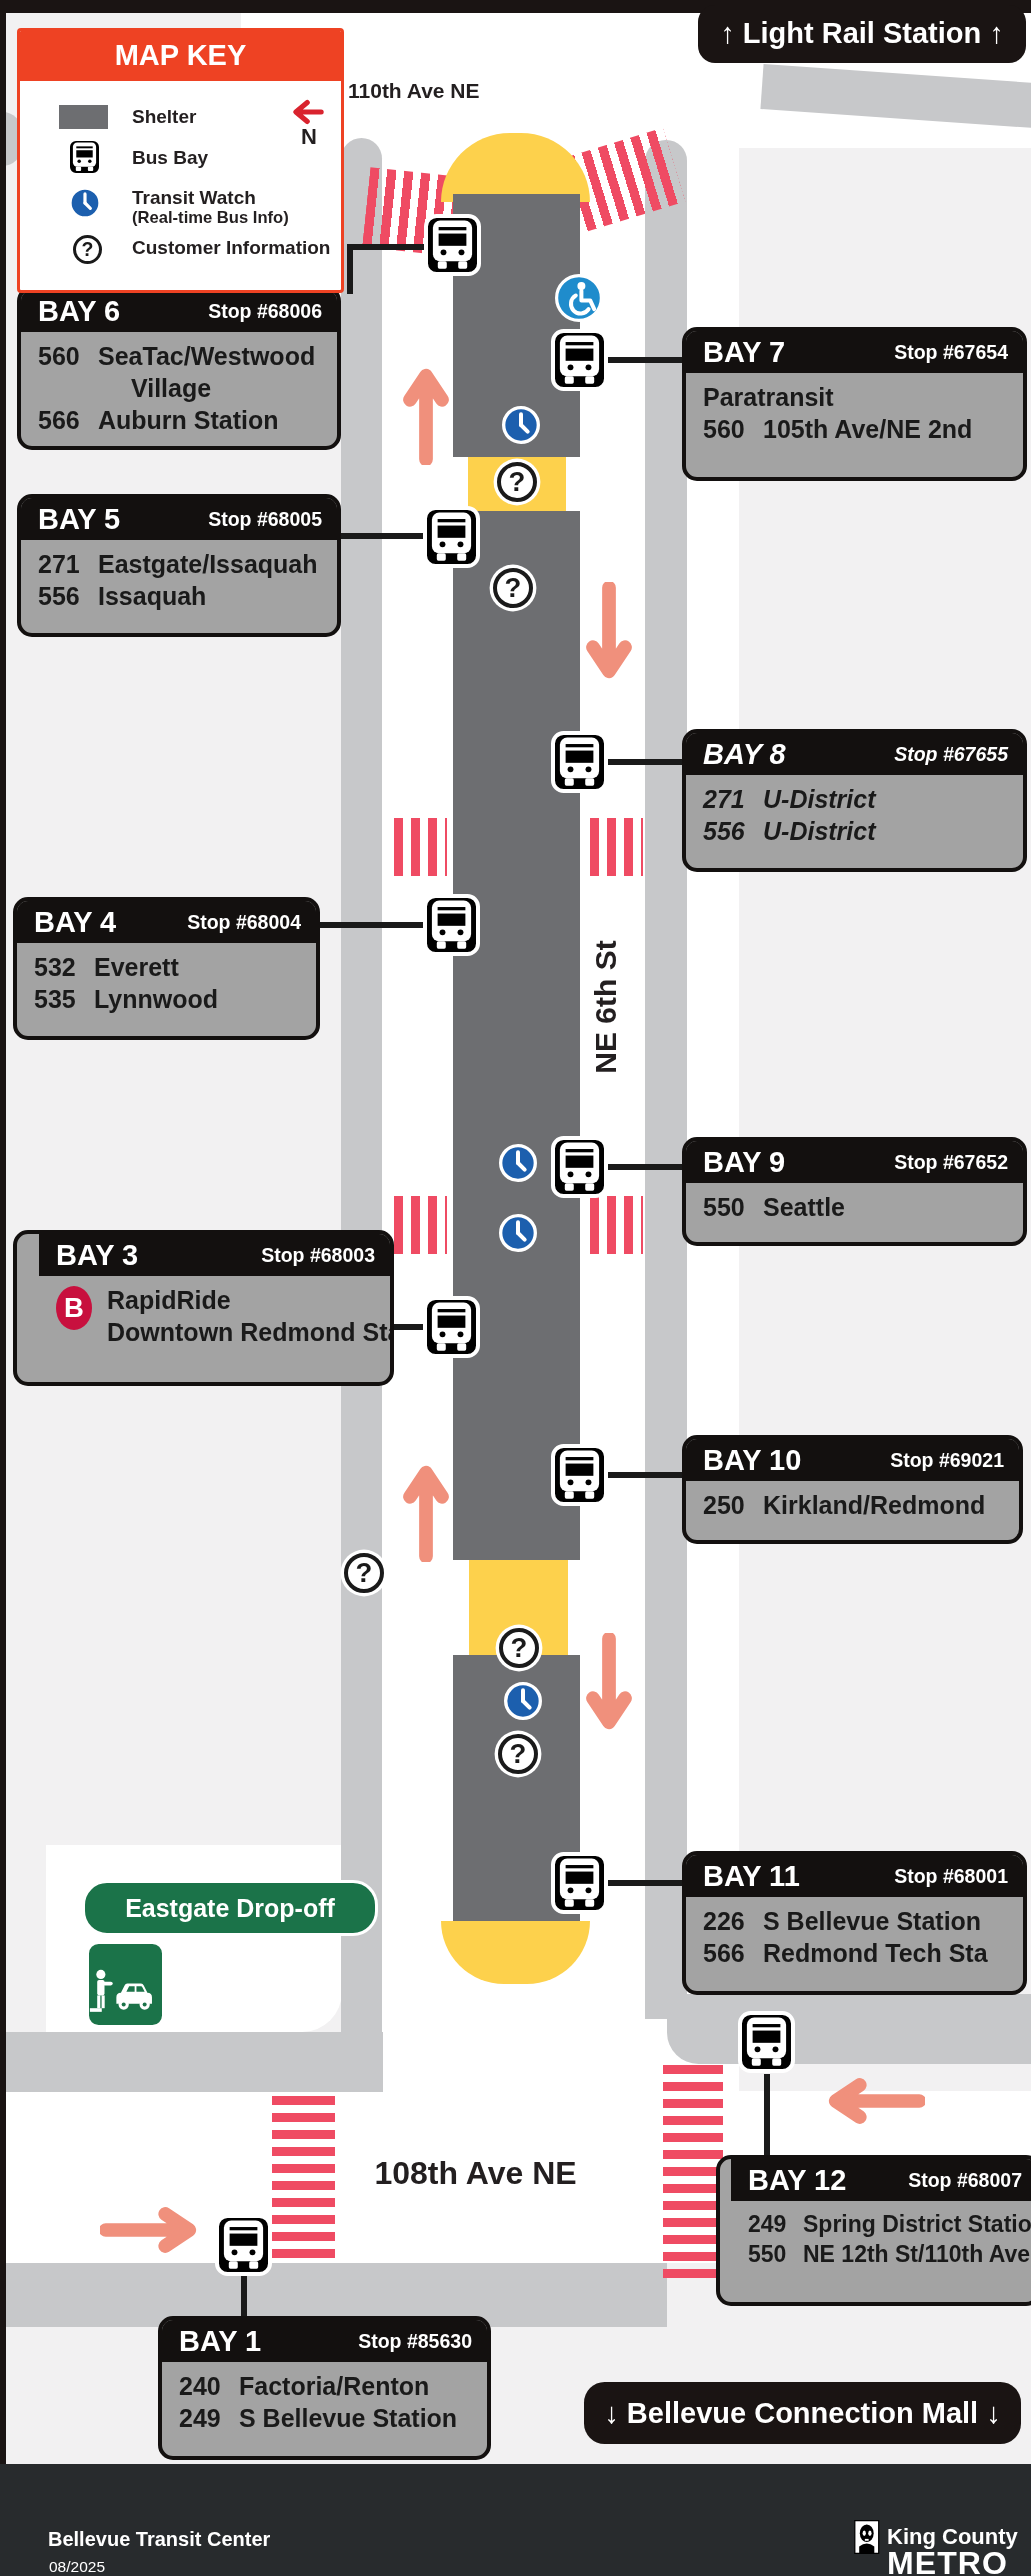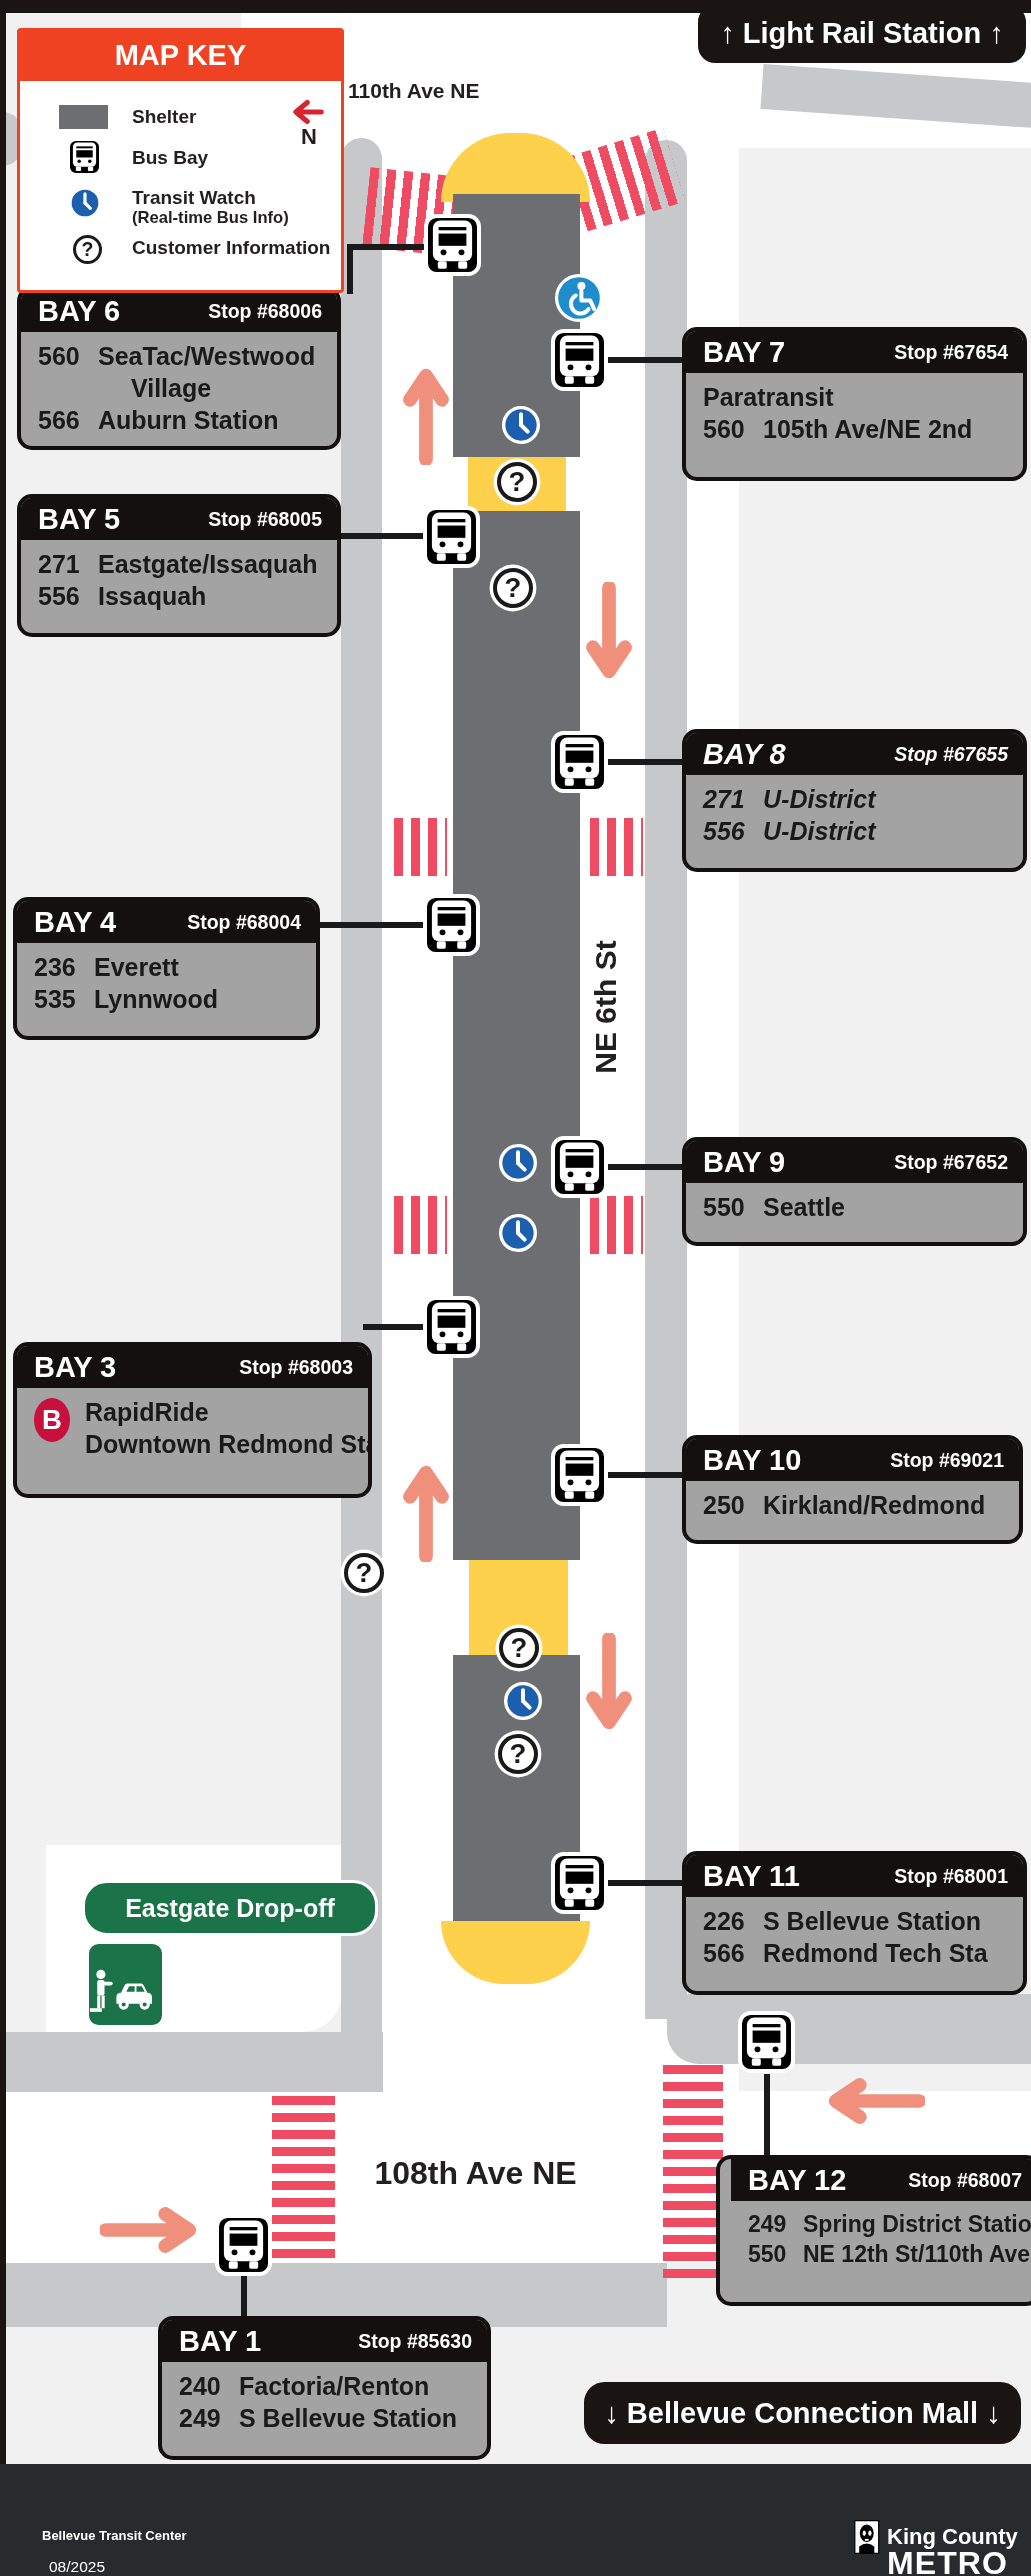--- a/index.html
+++ b/index.html
@@ -331,21 +331,21 @@
   </div>
 </div>
 
 <div class="bay-box" style="left:13px;top:897px;width:299px;height:135px;">
   <div class="bay-head">
       <span class="bay-label">BAY 4</span>
       <span class="bay-stop">Stop #68004</span>
     </div>
   <div class="bay-body">
     <div class="route-row">
-        <span class="route-num">236</span>
+        <span class="route-num">532</span>
         <span>Everett</span>
       </div>
     <div class="route-row">
         <span class="route-num">535</span>
         <span>Lynnwood</span>
       </div>
   </div>
 </div>
 
 <div class="bay-box" style="left:682px;top:1137px;width:337px;height:101px;">
@@ -354,21 +354,21 @@
       <span class="bay-stop">Stop #67652</span>
     </div>
   <div class="bay-body">
     <div class="route-row">
         <span class="route-num">550</span>
         <span>Seattle</span>
       </div>
   </div>
 </div>
 
-<div class="bay-box" style="left:13px;top:1342px;width:351px;height:148px;">
+<div class="bay-box" style="left:13px;top:1230px;width:351px;height:148px;padding-left:22px;">
   <div class="bay-head">
       <span class="bay-label">BAY 3</span>
       <span class="bay-stop">Stop #68003</span>
     </div>
   <div class="bay-body" style="display:flex;">
     <div class="rr-badge">B</div>
     <div>
         <div>RapidRide</div>
         <div>Downtown Redmond Sta</div>
       </div>
@@ -500,21 +500,21 @@
     <path d="M41 27 l3-6 h6 v6 z" fill="#1b7349"></path>
     <path d="M52 21 h5 q1 0 1.6 1.2 L61 27 h-9 z" fill="#1b7349"></path>
     <circle cx="38" cy="41" r="5.6" fill="#fff"></circle>
       <circle cx="38" cy="41" r="2.2" fill="#1b7349"></circle>
     <circle cx="61" cy="41" r="5.6" fill="#fff"></circle>
       <circle cx="61" cy="41" r="2.2" fill="#1b7349"></circle>
   </svg>
 </div>
 
 <div class="footer">
-  <div class="abs" style="left:42px;top:64px;font-weight:bold;font-size:13px;">Bellevue Transit Center</div>
+  <div class="abs" style="left:48px;top:64px;font-weight:bold;font-size:20px;">Bellevue Transit Center</div>
   <div class="abs" style="left:49px;top:94px;font-size:15.5px;">08/2025</div>
   <svg class="abs" style="left:853px;top:56px;" width="27.5" height="34" viewBox="0 0 40 54">
       <rect x="1" y="1" width="38" height="52" fill="#fff" stroke="#000" stroke-width="2"></rect>
       <ellipse cx="20" cy="21" rx="11" ry="14" fill="#000"></ellipse>
       <path d="M8 42 q12-9 24 0 v11 h-24 z" fill="#000"></path>
       <ellipse cx="16" cy="21" rx="2.6" ry="4.5" fill="#fff"></ellipse>
       <ellipse cx="25" cy="21" rx="2.6" ry="4.5" fill="#fff"></ellipse>
       <rect x="17" y="30" width="6" height="3" fill="#fff"></rect>
     </svg>
   <div class="abs" style="left:887px;top:60px;font-weight:bold;font-size:22px;">King County</div>

